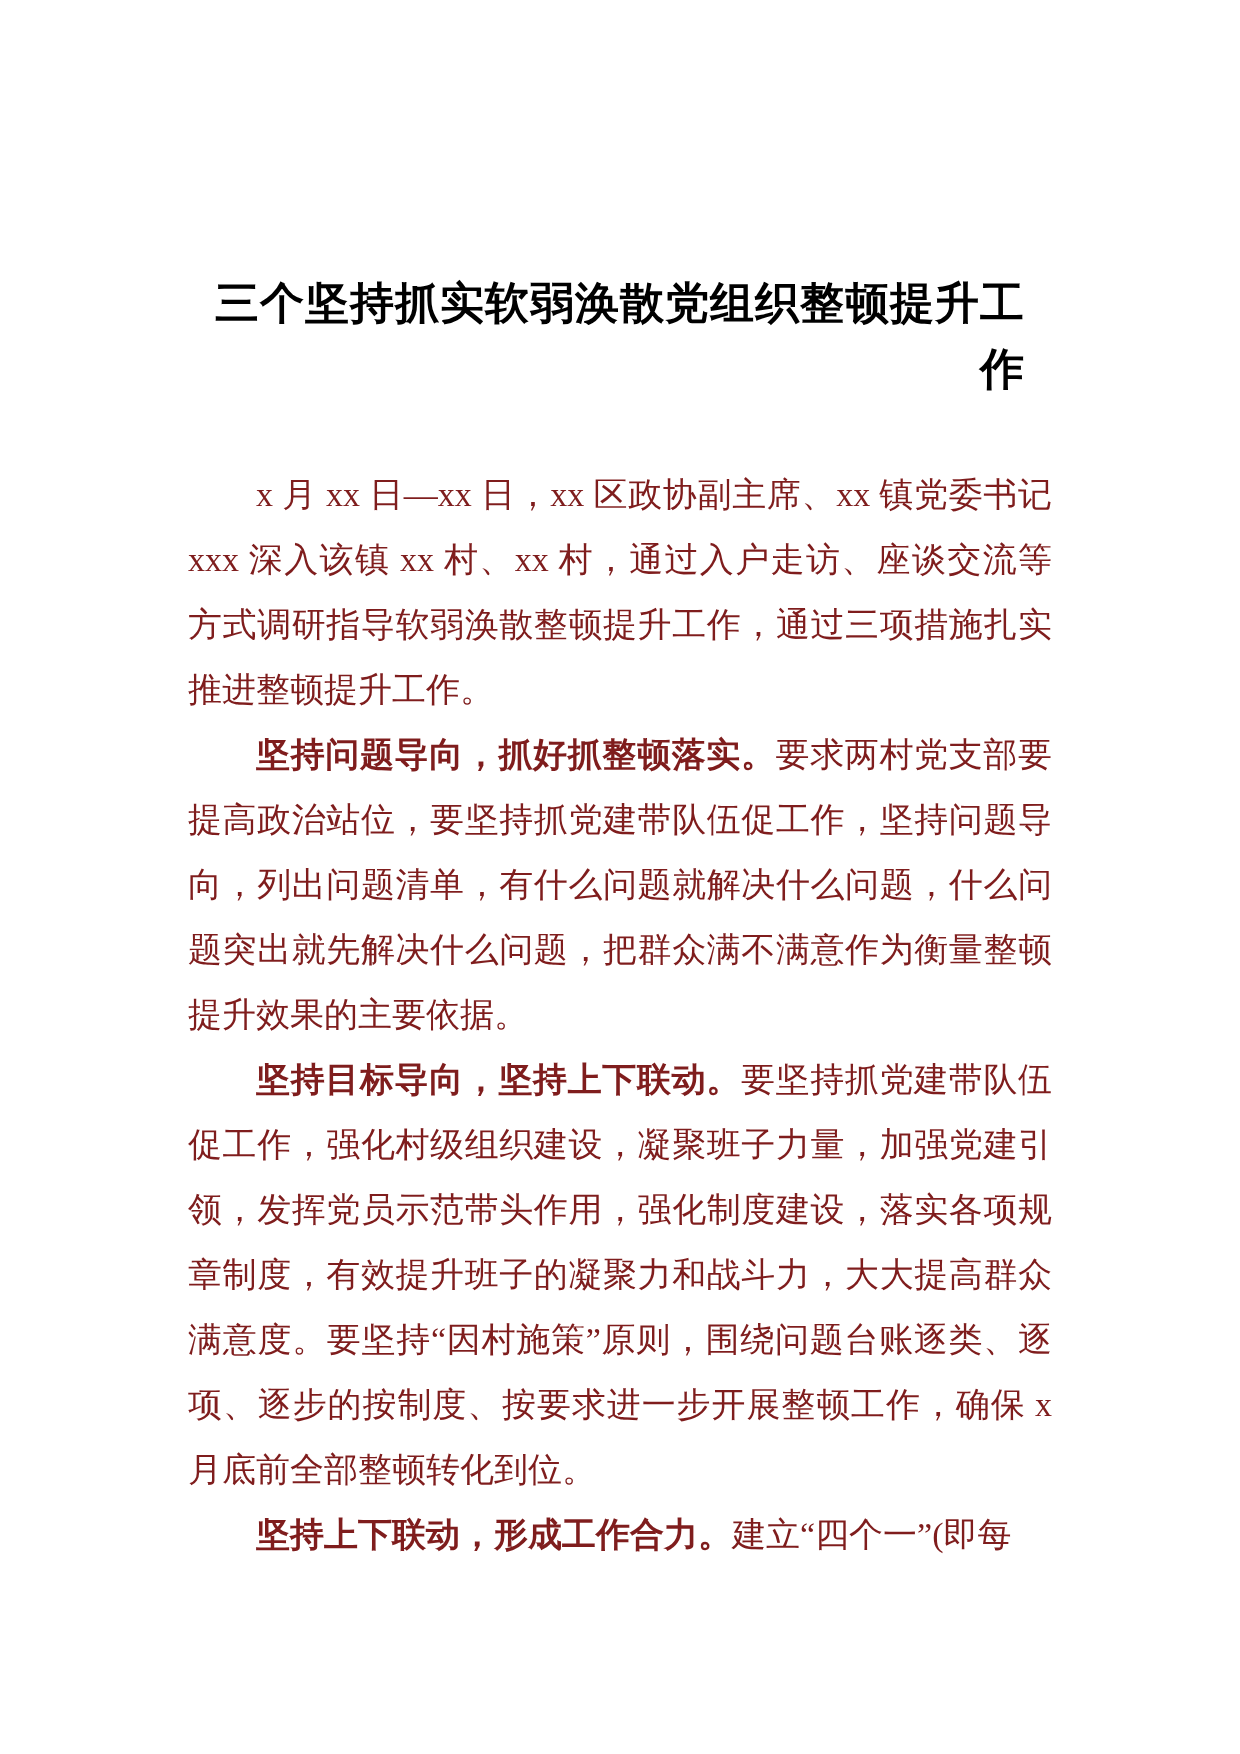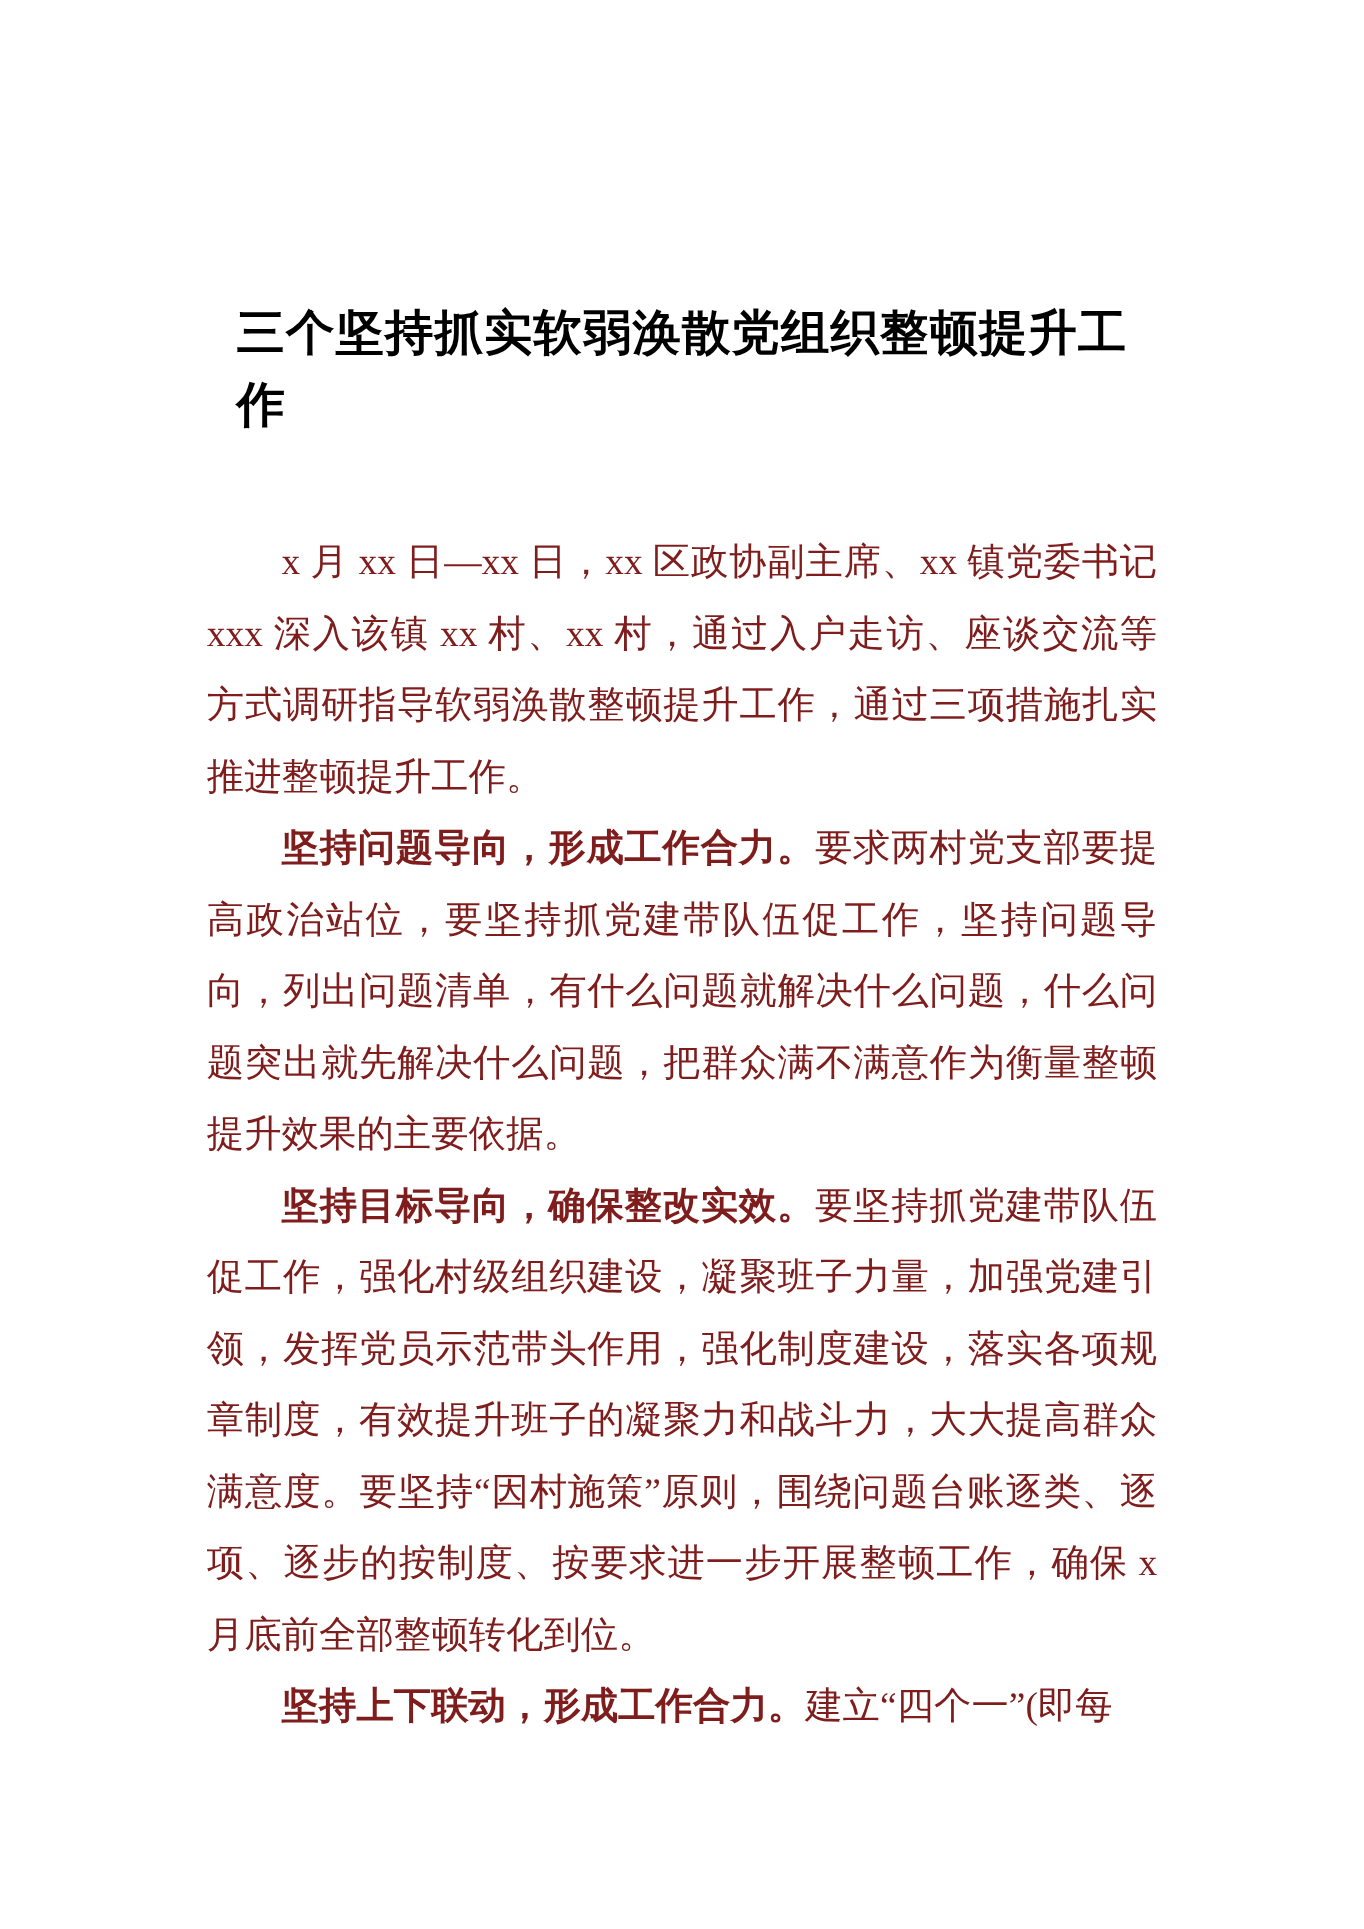--- a/index.html
+++ b/index.html
@@ -18,24 +18,24 @@
     height: 1754px;
     background: #ffffff;
     padding: 270px 188px 0 188px;
     color: #000000;
   }
   .doc-title {
     font-family: "DejaVu Sans", "Liberation Sans", sans-serif;
     font-weight: 900;
     font-size: 44px;
     line-height: 1.5;
-    text-align: left;
+    text-align: right;
     color: #000000;
     max-width: 810px;
-    margin: 0 auto 77px auto;
+    margin: 0 auto 60px auto;
     letter-spacing: 1px;
   }
   .doc-body p {
     font-family: "Liberation Serif", "DejaVu Serif", serif;
     font-size: 34px;
     line-height: 65px;
     margin: 0;
     text-align: justify;
     text-indent: 2em;
     color: #7f1d1d;
@@ -50,20 +50,20 @@
 <body>
 
 <div class="page">
 
   <h1 class="doc-title">三个坚持抓实软弱涣散党组织整顿提升工作</h1>
 
   <div class="doc-body">
 
     <p><strong class="lead"></strong><span>x 月 xx 日—xx 日，xx 区政协副主席、xx 镇党委书记 xxx 深入该镇 xx 村、xx 村，通过入户走访、座谈交流等方式调研指导软弱涣散整顿提升工作，通过三项措施扎实推进整顿提升工作。</span></p>
 
-    <p><strong class="lead">坚持问题导向，形成工作合力。</strong><span>要求两村党支部要提高政治站位，要坚持抓党建带队伍促工作，坚持问题导向，列出问题清单，有什么问题就解决什么问题，什么问题突出就先解决什么问题，把群众满不满意作为衡量整顿提升效果的主要依据。</span></p>
+    <p><strong class="lead">坚持问题导向，抓好抓整顿落实。</strong><span>要求两村党支部要提高政治站位，要坚持抓党建带队伍促工作，坚持问题导向，列出问题清单，有什么问题就解决什么问题，什么问题突出就先解决什么问题，把群众满不满意作为衡量整顿提升效果的主要依据。</span></p>
 
-    <p><strong class="lead">坚持目标导向，确保整改实效。</strong><span>要坚持抓党建带队伍促工作，强化村级组织建设，凝聚班子力量，加强党建引领，发挥党员示范带头作用，强化制度建设，落实各项规章制度，有效提升班子的凝聚力和战斗力，大大提高群众满意度。要坚持“因村施策”原则，围绕问题台账逐类、逐项、逐步的按制度、按要求进一步开展整顿工作，确保 x 月底前全部整顿转化到位。</span></p>
+    <p><strong class="lead">坚持目标导向，坚持上下联动。</strong><span>要坚持抓党建带队伍促工作，强化村级组织建设，凝聚班子力量，加强党建引领，发挥党员示范带头作用，强化制度建设，落实各项规章制度，有效提升班子的凝聚力和战斗力，大大提高群众满意度。要坚持“因村施策”原则，围绕问题台账逐类、逐项、逐步的按制度、按要求进一步开展整顿工作，确保 x 月底前全部整顿转化到位。</span></p>
 
     <p><strong class="lead">坚持上下联动，形成工作合力。</strong><span>建立“四个一”(即每</span></p>
 
   </div>
 </div>
 
 </body></html>

